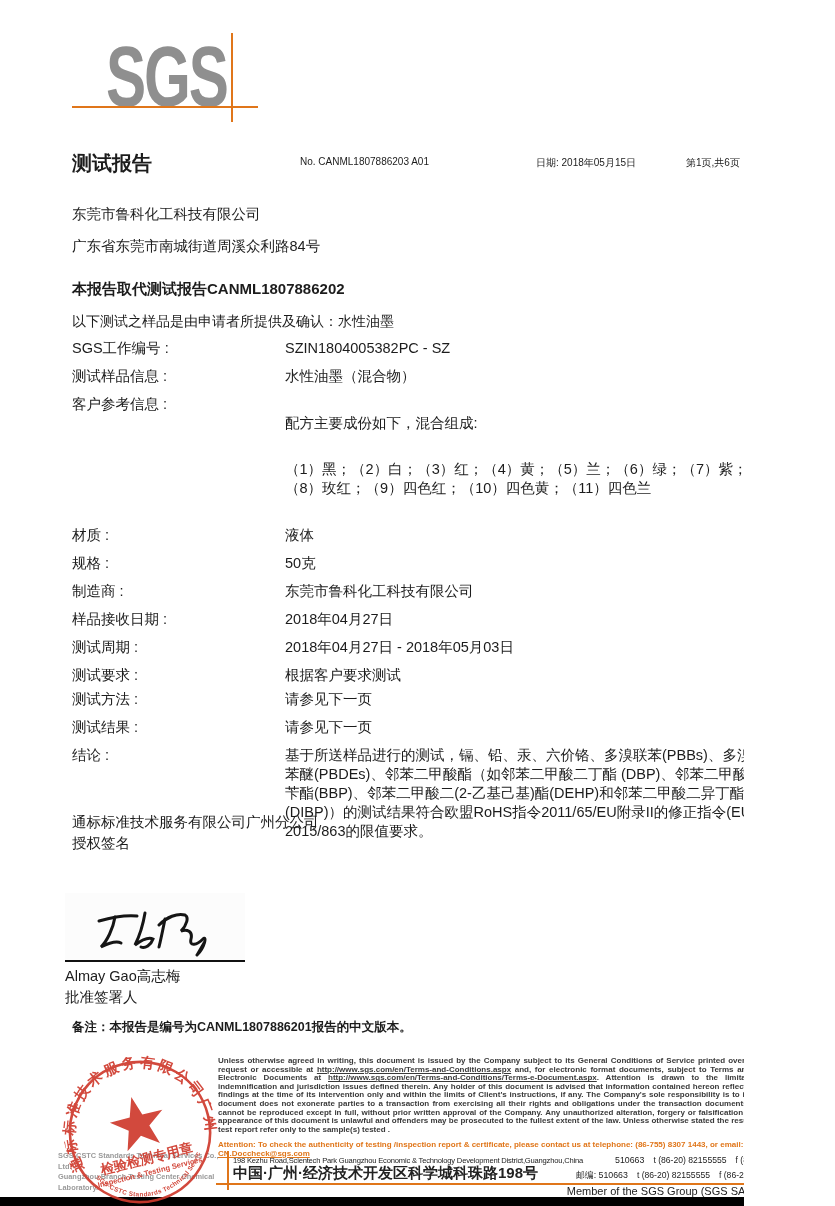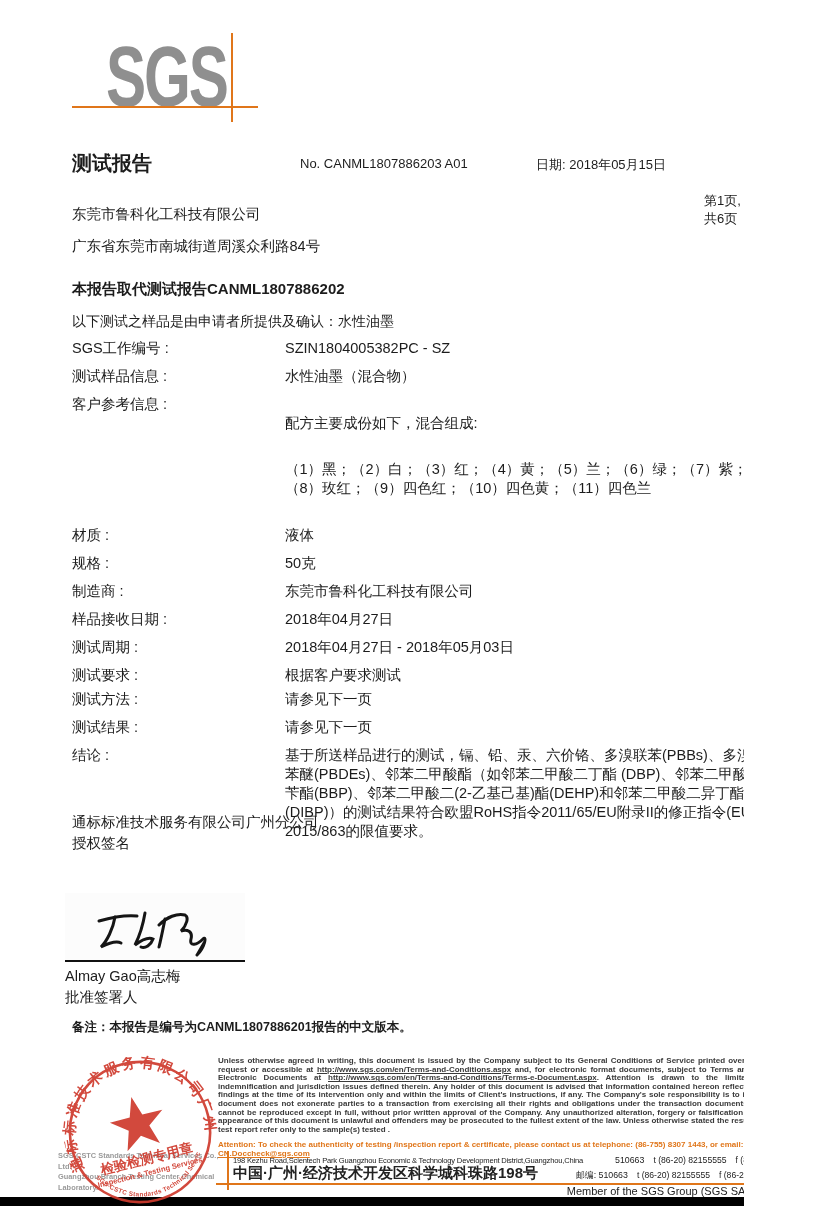--- a/index.html
+++ b/index.html
@@ -12,24 +12,24 @@
 
   
   .logo-text{position:absolute;left:106px;top:44px;height:64px;line-height:64px;
     font-size:86px;font-weight:700;color:var(--gray-logo);letter-spacing:-3px;
     transform:scaleX(.70);transform-origin:left center;}
   .logo-hline{position:absolute;left:72px;top:106px;width:186px;height:2px;background:var(--orange);}
   .logo-vline{position:absolute;left:231px;top:33px;width:2px;height:89px;background:var(--orange);}
 
   
   .doc-title{position:absolute;left:72px;top:150px;font-size:20px;font-weight:700;}
-  .hdr{position:absolute;top:156px;font-size:13px;}
+  .hdr{position:absolute;top:156px;font-size:10px;}
   .hdr-no{left:300px;}
   .hdr-date{left:536px;}
-  .hdr-page{left:704px;margin-top:36px;}
+  .hdr-page{left:686px;}
 
   
   .applicant{position:absolute;left:72px;top:198px;font-size:14.5px;line-height:32px;}
 
   
   .replace-notice{position:absolute;left:72px;top:280px;font-size:15px;font-weight:700;}
   .sample-statement{position:absolute;left:72px;top:313px;font-size:14px;}
 
   
   .rows{position:absolute;left:72px;top:339px;width:700px;font-size:14.5px;}

